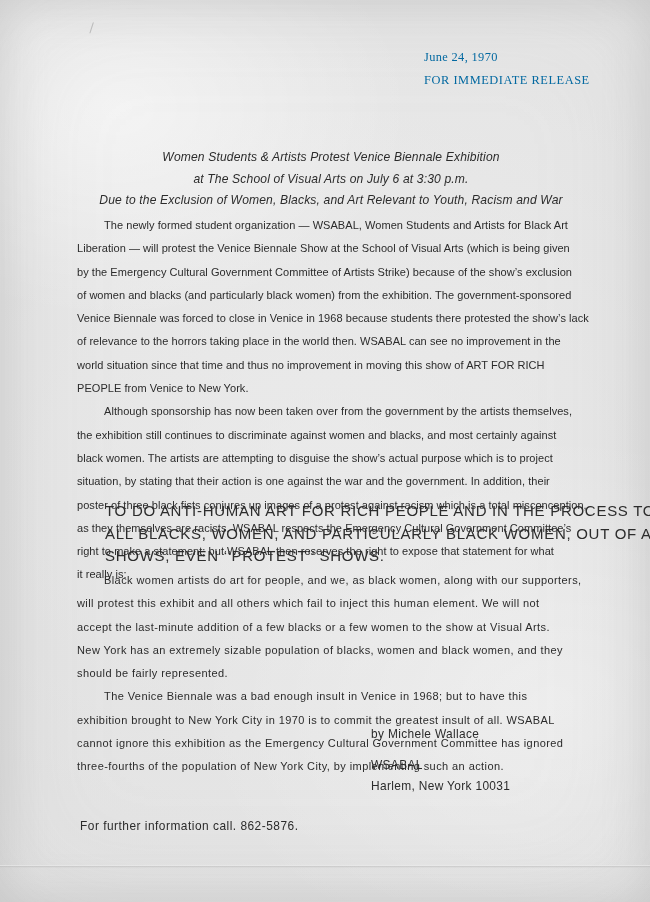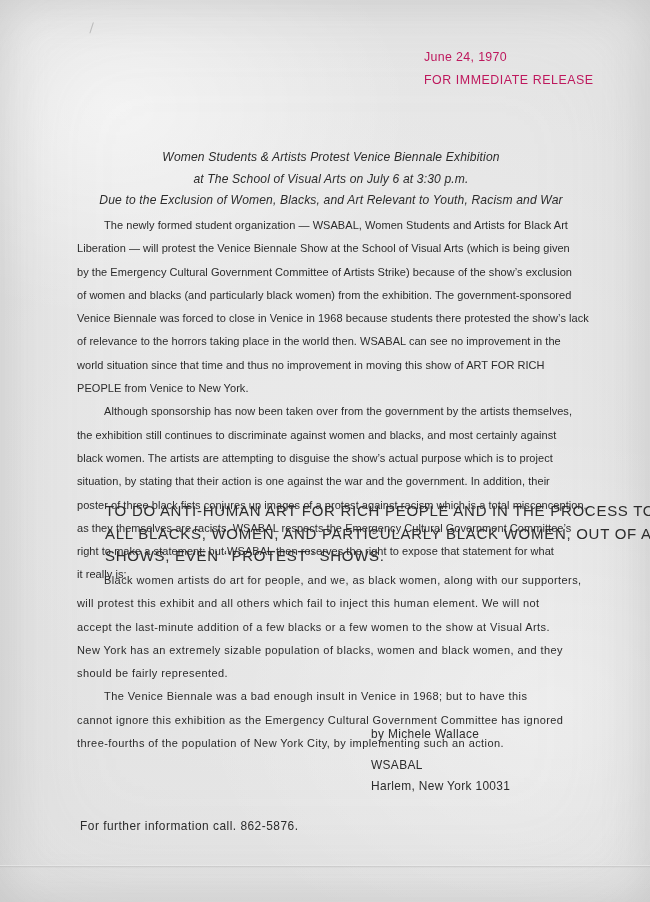--- a/index.html
+++ b/index.html
@@ -70,23 +70,24 @@
   
   .header-block {
     position: absolute;
     left: 424px;
     top: 51px;
     line-height: 1.0;
   }
   .header-block .hline {
     font-size: 12.4px;
     letter-spacing: .35px;
-    color: #be185d;
+    color: #0369a1;
     margin-bottom: 11px;
     white-space: nowrap;
+    font-family: Liberation Serif, serif;
   }
   .header-block .hline.release {
     letter-spacing: .55px;
     margin-bottom: 0;
   }
 
   
   .title-block {
     position: absolute;
     left: 12px; right: 0;
@@ -227,20 +228,21 @@
       <p class="para just">
         <span class="ln indent">Black women artists do art for people, and we, as black women, along with our supporters,</span>
         <span class="ln">will protest this exhibit and all others which fail to inject this human element. We will not</span>
         <span class="ln">accept the last-minute addition of a few blacks or a few women to the show at Visual Arts.</span>
         <span class="ln">New York has an extremely sizable population of blacks, women and black women, and they</span>
         <span class="ln">should be fairly represented.</span>
       </p>
 
       <p class="para just">
         <span class="ln indent">The Venice Biennale was a bad enough insult in Venice in 1968; but to have this</span>
+        <span class="ln">exhibition  brought to New York City in 1970 is to commit the greatest insult of all. WSABAL</span>
         <span class="ln">cannot ignore this exhibition as the Emergency Cultural Government Committee has ignored</span>
         <span class="ln">three-fourths of the population of New York City, by implementing such an action.</span>
       </p>
     </div>
 
     <div class="sign-block">
       <div class="sline">by Michele Wallace</div>
       <div class="sline gap">WSABAL</div>
       <div class="sline">Harlem, New York 10031</div>
     </div>

